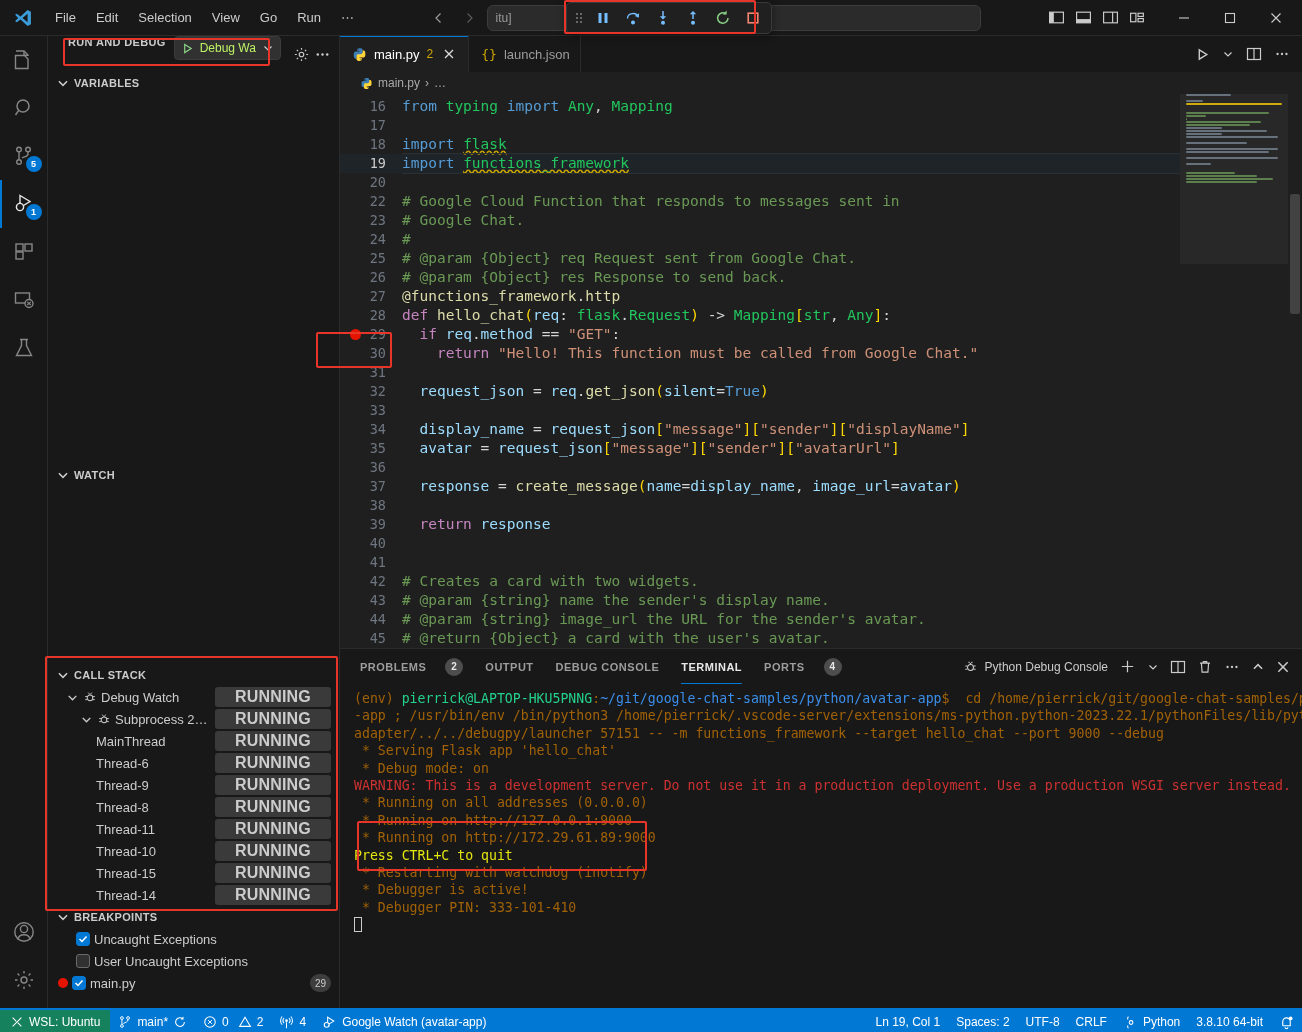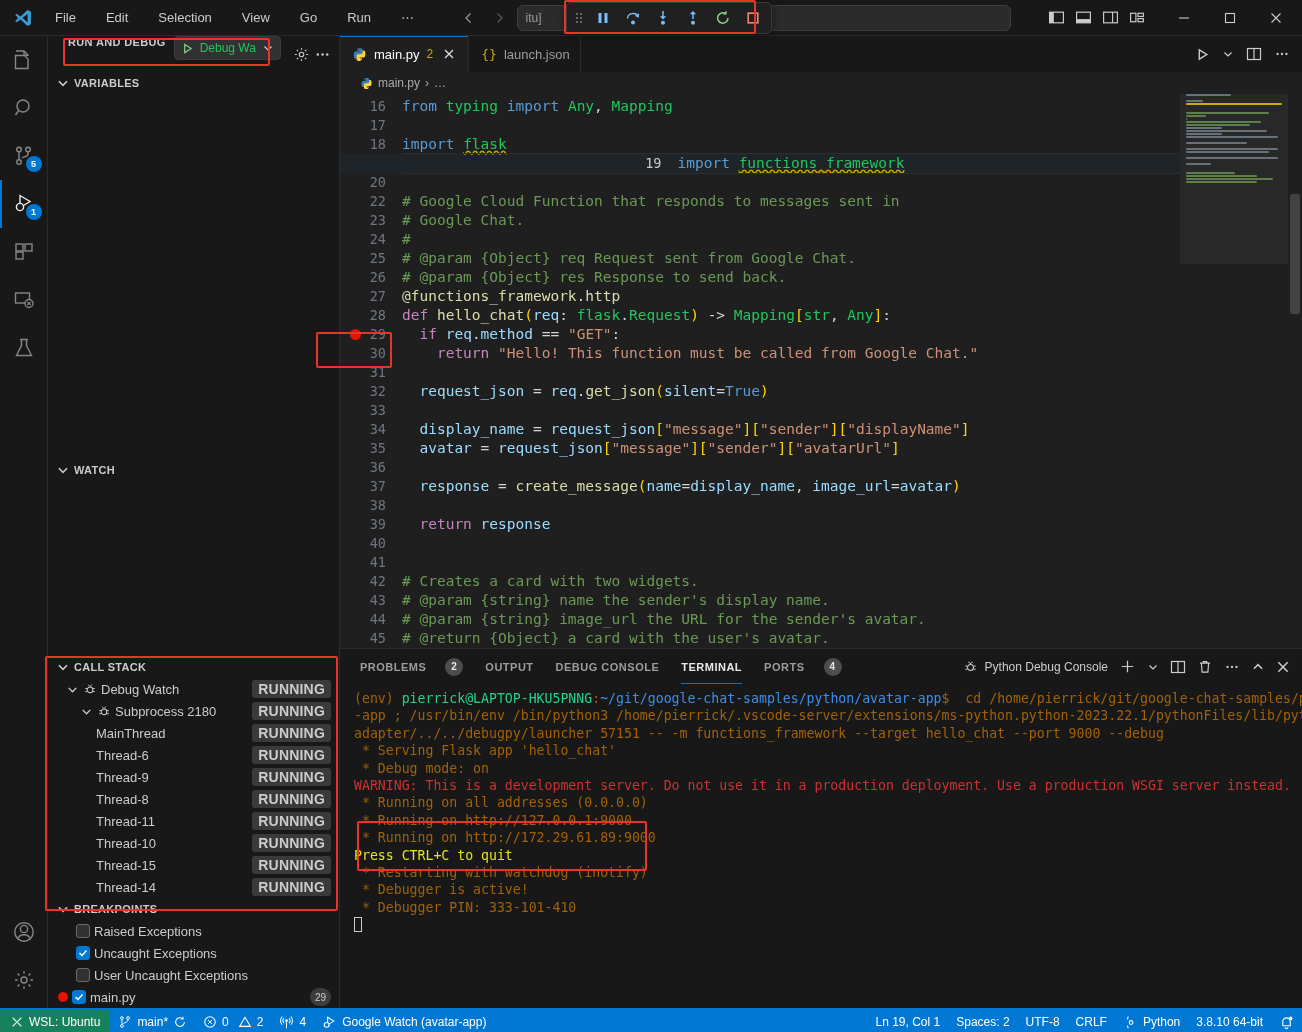--- a/index.html
+++ b/index.html
@@ -11,21 +11,21 @@
     overflow: hidden;
   }
   .app { position: relative; width: 1302px; height: 1032px; display: flex; flex-direction: column; }
 
   
   .titlebar {
     height: 36px; background: #181818; border-bottom: 1px solid #2b2b2b;
     display: flex; align-items: center; flex: 0 0 36px; position: relative;
   }
   .vscode-logo { width: 46px; display: flex; align-items: center; justify-content: center; }
-  .menus { display: flex; align-items: center; gap: 12px; }
+  .menus { display: flex; align-items: center; gap: 2px; }
   .menu-item {
     font-size: 13px; color: #cccccc; padding: 4px 9px; border-radius: 4px; white-space: nowrap;
   }
 
   .tb-center { flex: 1; display: flex; align-items: center; justify-content: center; gap: 10px; }
   .nav-arrows { display: flex; align-items: center; gap: 14px; color: #9a9a9a; }
   .cmdbox {
     width: 494px; height: 26px; background: #2b2b2b; border: 1px solid #3c3c3c;
     border-radius: 6px; display: flex; align-items: center; padding: 0 8px;
     font-size: 12px; color: #a0a0a0; position: relative;
@@ -78,36 +78,36 @@
   }
   .sb-header {
     height: 36px; display: flex; padding: 0 8px 0 20px; gap: 8px;
     flex: 0 0 36px;
   }
   .sb-title { font-size: 11px; font-weight: 700; letter-spacing: .35px; color: #cccccc; white-space: nowrap; }
   .launch-pick {
     display: flex; align-items: center; gap: 6px; background: #313131;
     border: 1px solid #3c3c3c; border-radius: 4px; height: 24px; padding: 0 6px; max-width: 118px;
   }
-  .launch-name { font-size: 12px; color: #22c55e; white-space: nowrap; overflow: hidden; }
+  .launch-name { font-size: 12px; color: #bef264; white-space: nowrap; overflow: hidden; }
   .sb-header-actions { margin-left: auto; display: flex; align-items: center; gap: 4px; color: #cccccc; }
 
   .section-header {
     height: 22px; display: flex; align-items: center; gap: 4px; padding-left: 8px;
     font-size: 11px; font-weight: 700; letter-spacing: .3px; color: #cccccc; user-select: none;
   }
   .pane-variables { height: 392px; }
   .pane-watch { height: 200px; }
   .tree-row {
     height: 22px; display: flex; align-items: center; font-size: 13px; color: #cccccc;
     padding-right: 8px; gap: 4px;
   }
   .running-pill {
-    margin-left: auto; background: #3a3a3a; color: #cccccc; font-size: 14px; font-weight: 600;
-    padding: 1px 6px; border-radius: 3px; letter-spacing: .2px;
+    margin-left: auto; background: #3a3a3a; color: #cccccc; font-size: 16px; font-weight: 600;
+    padding: 1px 20px; border-radius: 3px; letter-spacing: .2px;
   }
   .cs-label { white-space: nowrap; overflow: hidden; text-overflow: ellipsis; }
   .chk {
     width: 14px; height: 14px; border-radius: 3px; background: #313131; border: 1px solid #6a6a6a;
     display: inline-flex; align-items: center; justify-content: center; flex: 0 0 14px;
   }
   .chk.on { background: #0078d4; border-color: #0078d4; }
   .bp-dot { width: 10px; height: 10px; border-radius: 50%; background: #e51400; flex: 0 0 10px; }
   .bp-count {
     margin-left: auto; background: #3d3d3d; color: #cccccc; font-size: 10px;
@@ -140,21 +140,21 @@
   .code-wrap {
     flex: 1; position: relative; font-family: "DejaVu Sans Mono", monospace;
     font-size: 14.5px; line-height: 19px; padding-top: 3px;
   }
   .cline { display: flex; height: 19px; align-items: center; white-space: pre; }
   .gut {
     width: 62px; flex: 0 0 62px; text-align: right; padding-right: 16px; color: #6e7681;
     font-size: 13.5px; position: relative;
   }
   .cline.cur .gut { color: #cccccc; }
-  .cline.cur { background: #1f2428; justify-content: center; }
+  .cline.cur { background: #1f2428; }
   .cline.cur::after {
     content:""; position: absolute; left: 62px; right: 0; height: 19px;
     border-top: 1px solid #2a2f33; border-bottom: 1px solid #2a2f33; pointer-events: none;
   }
   .ctext { padding-left: 0; }
   .bpdot-gut { position: absolute; left: 10px; top: 4px; width: 11px; height: 11px; border-radius: 50%; background: #e51400; }
 
   
   .kw { color: #c586c0; }
   .kw2 { color: #569cd6; }
@@ -589,24 +589,20 @@
       <div>
         <div class="section-header">
           <span>
             <svg width="14" height="14" viewBox="0 0 12 12">
                 <path d="M2.5 4.5 6 8l3.5-3.5" fill="none" stroke="#ccc" stroke-width="1.3"></path>
               </svg>
           </span>
           <span>BREAKPOINTS</span>
         </div>
 
-        <div class="tree-row" style="padding-left:28px">
-          <span class="chk"></span>
-          <span>Raised Exceptions</span>
-        </div>
         <div class="tree-row" style="padding-left:28px">
           <span class="chk on">
             <svg width="10" height="10" viewBox="0 0 10 10">
                 <path d="M1.5 5 4 7.5 8.5 2.5" fill="none" stroke="#fff" stroke-width="1.5"></path>
               </svg>
           </span>
           <span>Uncaught Exceptions</span>
         </div>
         <div class="tree-row" style="padding-left:28px">
           <span class="chk"></span>

